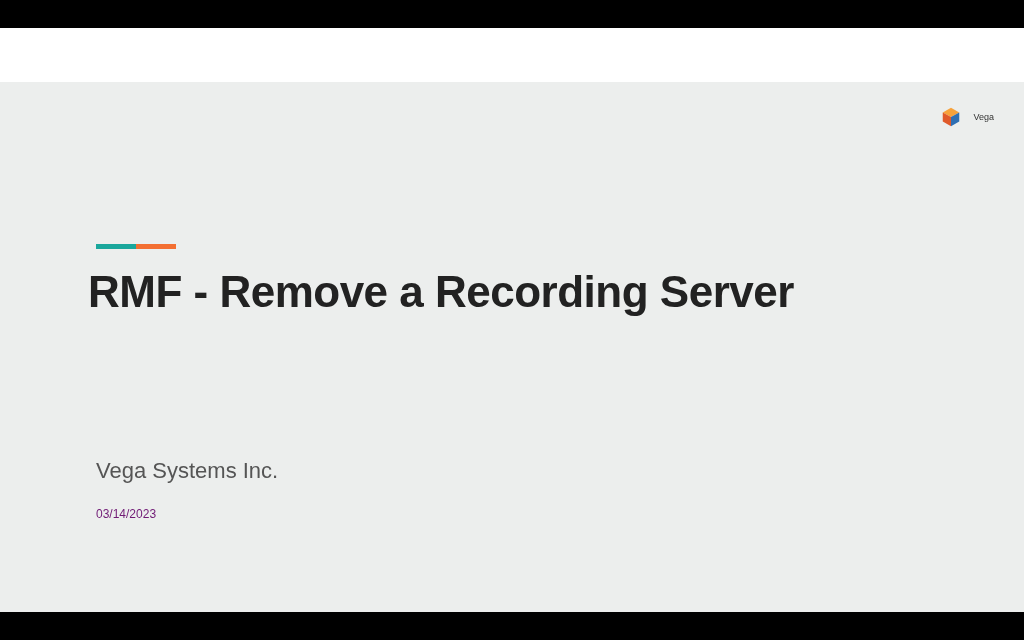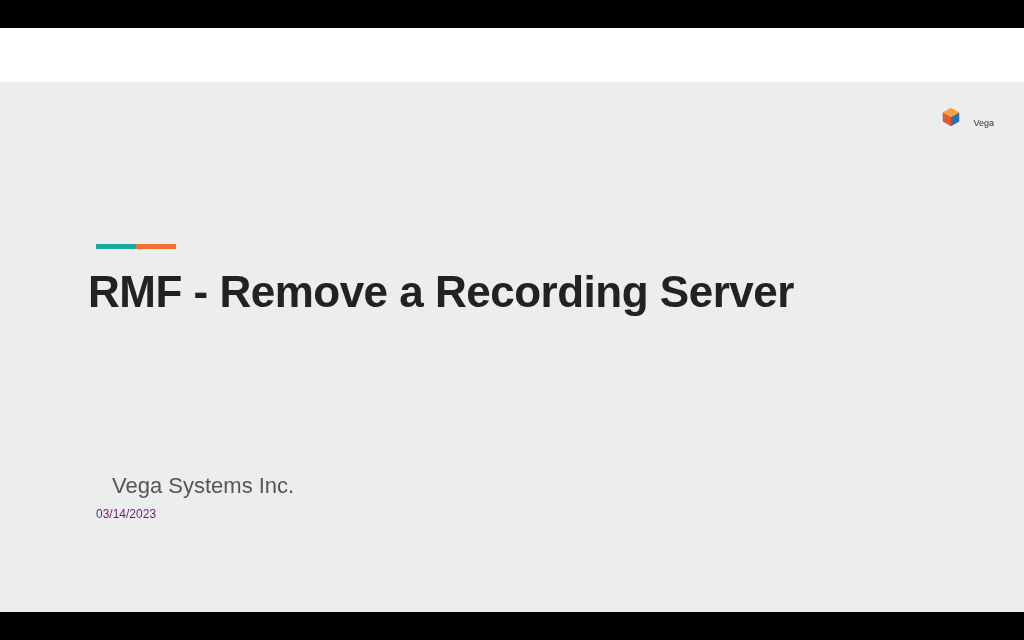--- a/index.html
+++ b/index.html
@@ -2,29 +2,29 @@
 <html><head>
   <meta charset="utf-8">
   <style>
     * { margin: 0; padding: 0; box-sizing: border-box; }
     html, body { width: 1024px; height: 640px; overflow: hidden; font-family: 'Segoe UI', Arial, sans-serif; }
     .frame { width: 1024px; height: 640px; background: #000; display: flex; flex-direction: column; }
     .bar-top { height: 28px; background: #000; }
     .bar-white { height: 54px; background: #fff; }
     .slide { flex: 1; background: #eceeed; position: relative; }
     .bar-bottom { height: 28px; background: #000; }
-    .logo-wrap { position: absolute; top: 24px; right: 30px; display: flex; align-items: flex-end; gap: 11px; }
+    .logo-wrap { position: absolute; top: 24px; right: 30px; display: flex; align-items: center; gap: 11px; }
     .logo-cube { width: 22px; height: 22px; position: relative; }
     .logo-cube svg { width: 100%; height: 100%; display: block; }
     .logo-text { font-size: 9px; color: #333; font-weight: 500; }
     .accent { position: absolute; top: 162px; left: 96px; width: 80px; height: 5px; display: flex; }
     .accent .teal { width: 50%; height: 100%; background: #1aa79c; }
     .accent .orange { width: 50%; height: 100%; background: #f36f32; }
     .title { position: absolute; top: 186px; left: 88px; right: 60px; font-size: 44px; font-weight: 700; color: #222; letter-spacing: -0.5px; line-height: 1.1; }
-    .company { position: absolute; top: 391px; left: 96px; font-size: 22px; color: #555; font-weight: 400; margin-left: 16px; }
+    .company { position: absolute; top: 376px; left: 96px; font-size: 22px; color: #555; font-weight: 400; }
     .meta { position: absolute; top: 424px; left: 96px; font-size: 12px; color: #701a75; line-height: 1.45; }
   </style>
 </head>
 <body>
 
 <div class="frame">
   <div class="bar-top"></div>
   <div class="bar-white"></div>
   <div class="slide">
 

